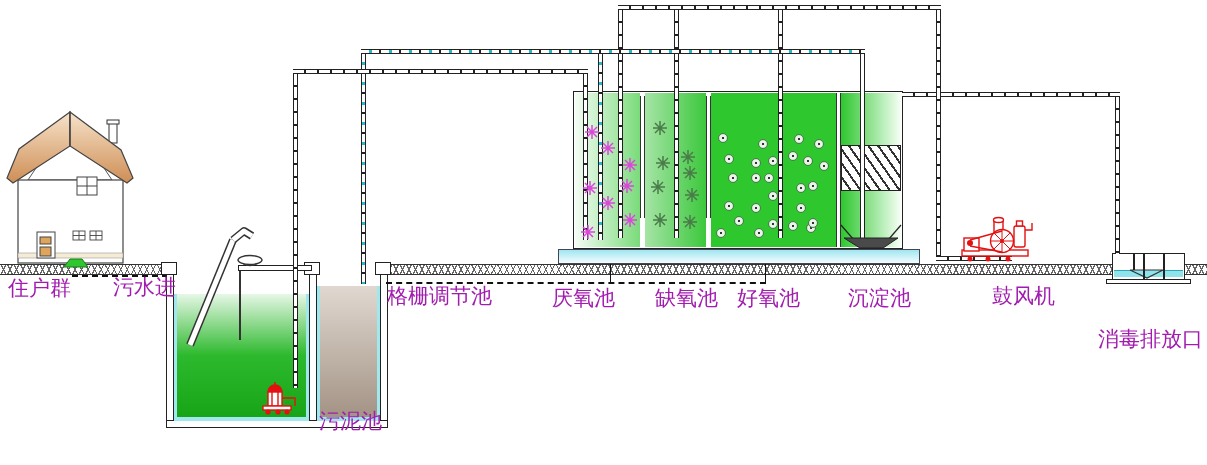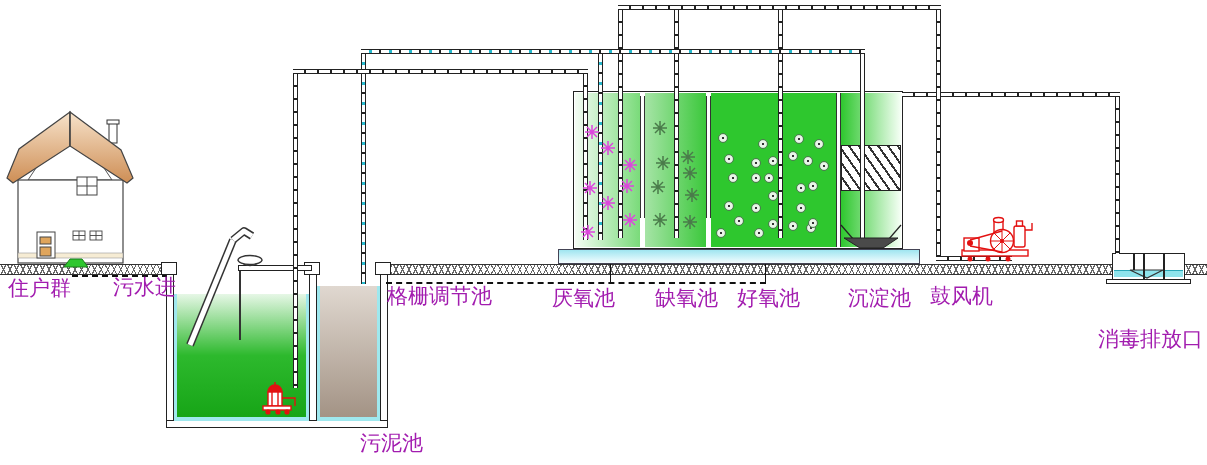--- a/index.html
+++ b/index.html
@@ -195,27 +195,27 @@
   <svg style="left:1130px;top:269px;z-index:3;" width="34" height="10" viewBox="0 0 34 10">
     <polygon points="0,1 17,9 33,1" fill="#8FE4EC" stroke="#333" stroke-width="1.2"></polygon>
   </svg>
   <div class="abs" style="left:1133px;top:253px;width:1.5px;height:17px;background:#222;z-index:3;"></div>
   <div class="abs" style="left:1143px;top:253px;width:1.5px;height:27px;background:#222;z-index:3;"></div>
   <div class="abs" style="left:1163px;top:253px;width:1.5px;height:27px;background:#222;z-index:3;"></div>
   <div class="wall" style="left:1106px;top:279px;width:85px;height:5px;"></div>
 
   <div class="lbl" style="left:8px;top:277px;">住户群</div>
   <div class="lbl" style="left:113px;top:276px;">污水进</div>
-  <div class="lbl" style="left:319px;top:432px;margin-left:41px;">污泥池</div>
+  <div class="lbl" style="left:319px;top:410px;">污泥池</div>
   <div class="lbl" style="left:387px;top:285px;">格栅调节池</div>
   <div class="lbl" style="left:552px;top:287px;">厌氧池</div>
   <div class="lbl" style="left:655px;top:287px;">缺氧池</div>
   <div class="lbl" style="left:737px;top:287px;">好氧池</div>
   <div class="lbl" style="left:848px;top:287px;">沉淀池</div>
-  <div class="lbl" style="left:930px;top:285px;">鼓风机</div>
+  <div class="lbl" style="left:992px;top:285px;">鼓风机</div>
   <div class="lbl" style="left:1098px;top:285px;margin-top:43px;">消毒排放口</div>
 
 <svg class="star" style="left:585px;top:125px" width="14" height="14">
       <g stroke="#DD44DD" stroke-width="1.5">
         <line x1="7" y1="0" x2="7" y2="14"></line>
         <line x1="0" y1="7" x2="14" y2="7"></line>
         <line x1="2" y1="2" x2="12" y2="12"></line>
         <line x1="12" y1="2" x2="2" y2="12"></line>
       </g>
       <circle cx="7" cy="7" r="1.7" fill="#DD44DD"></circle>

